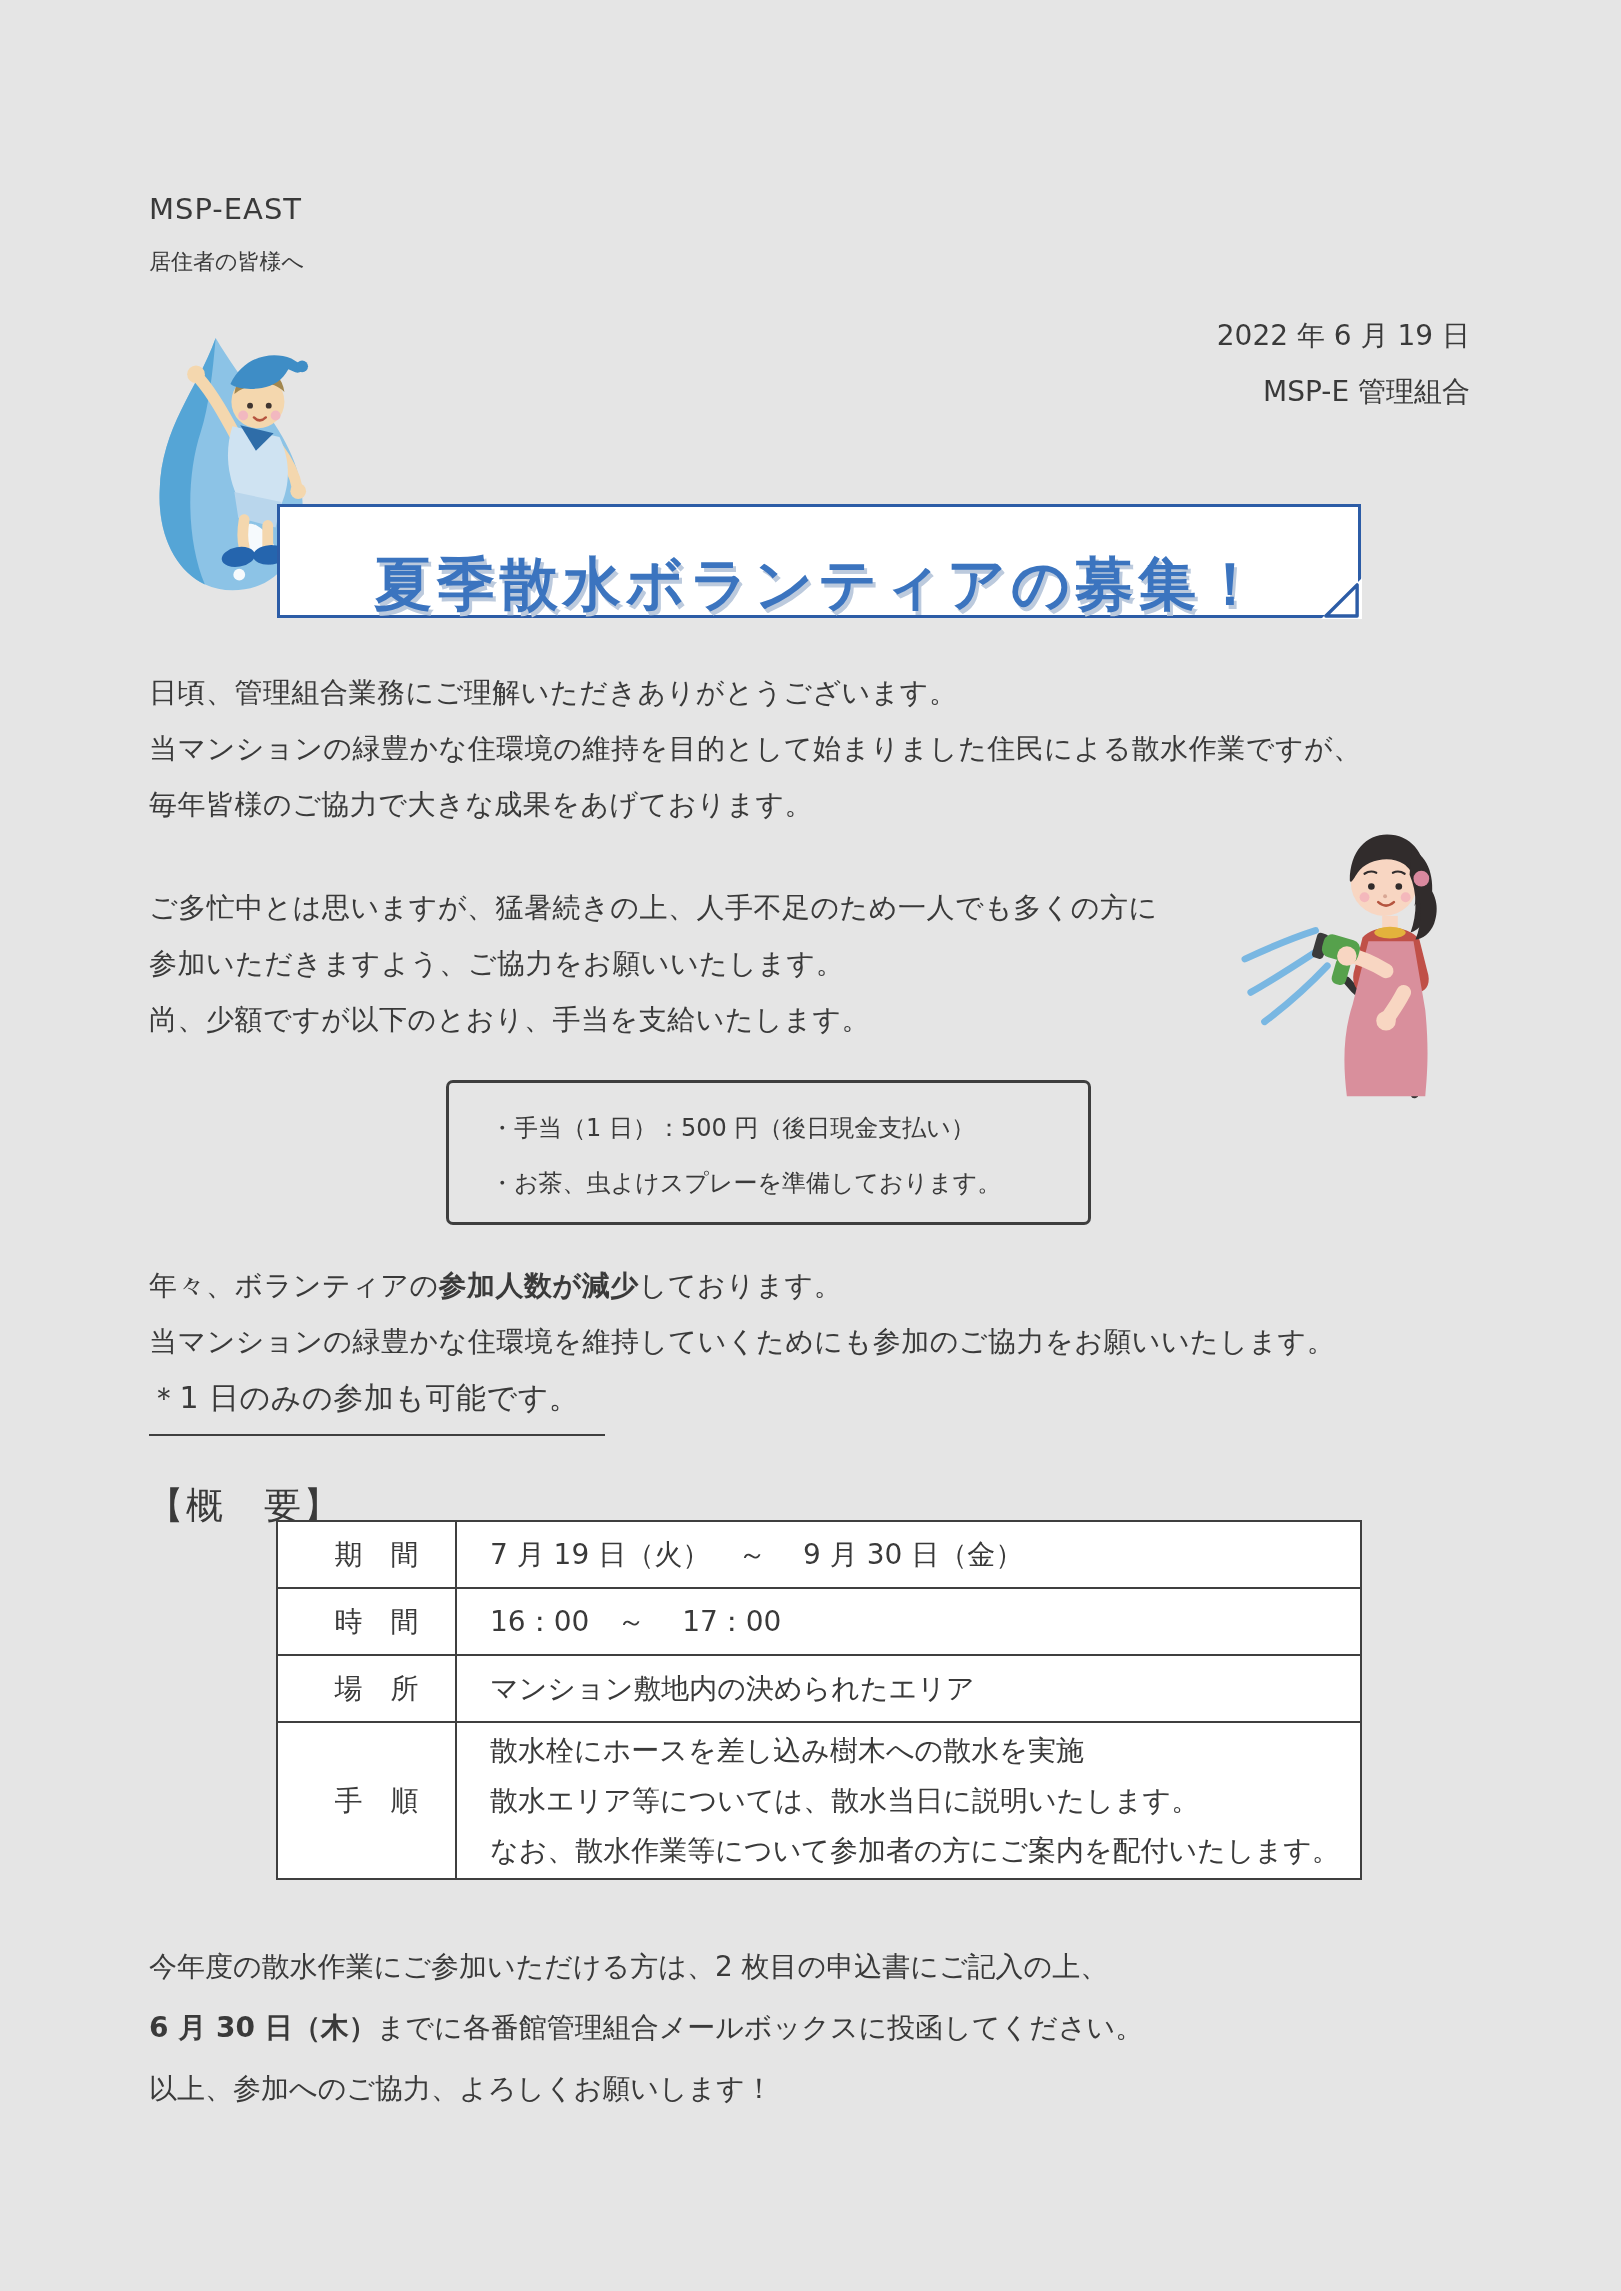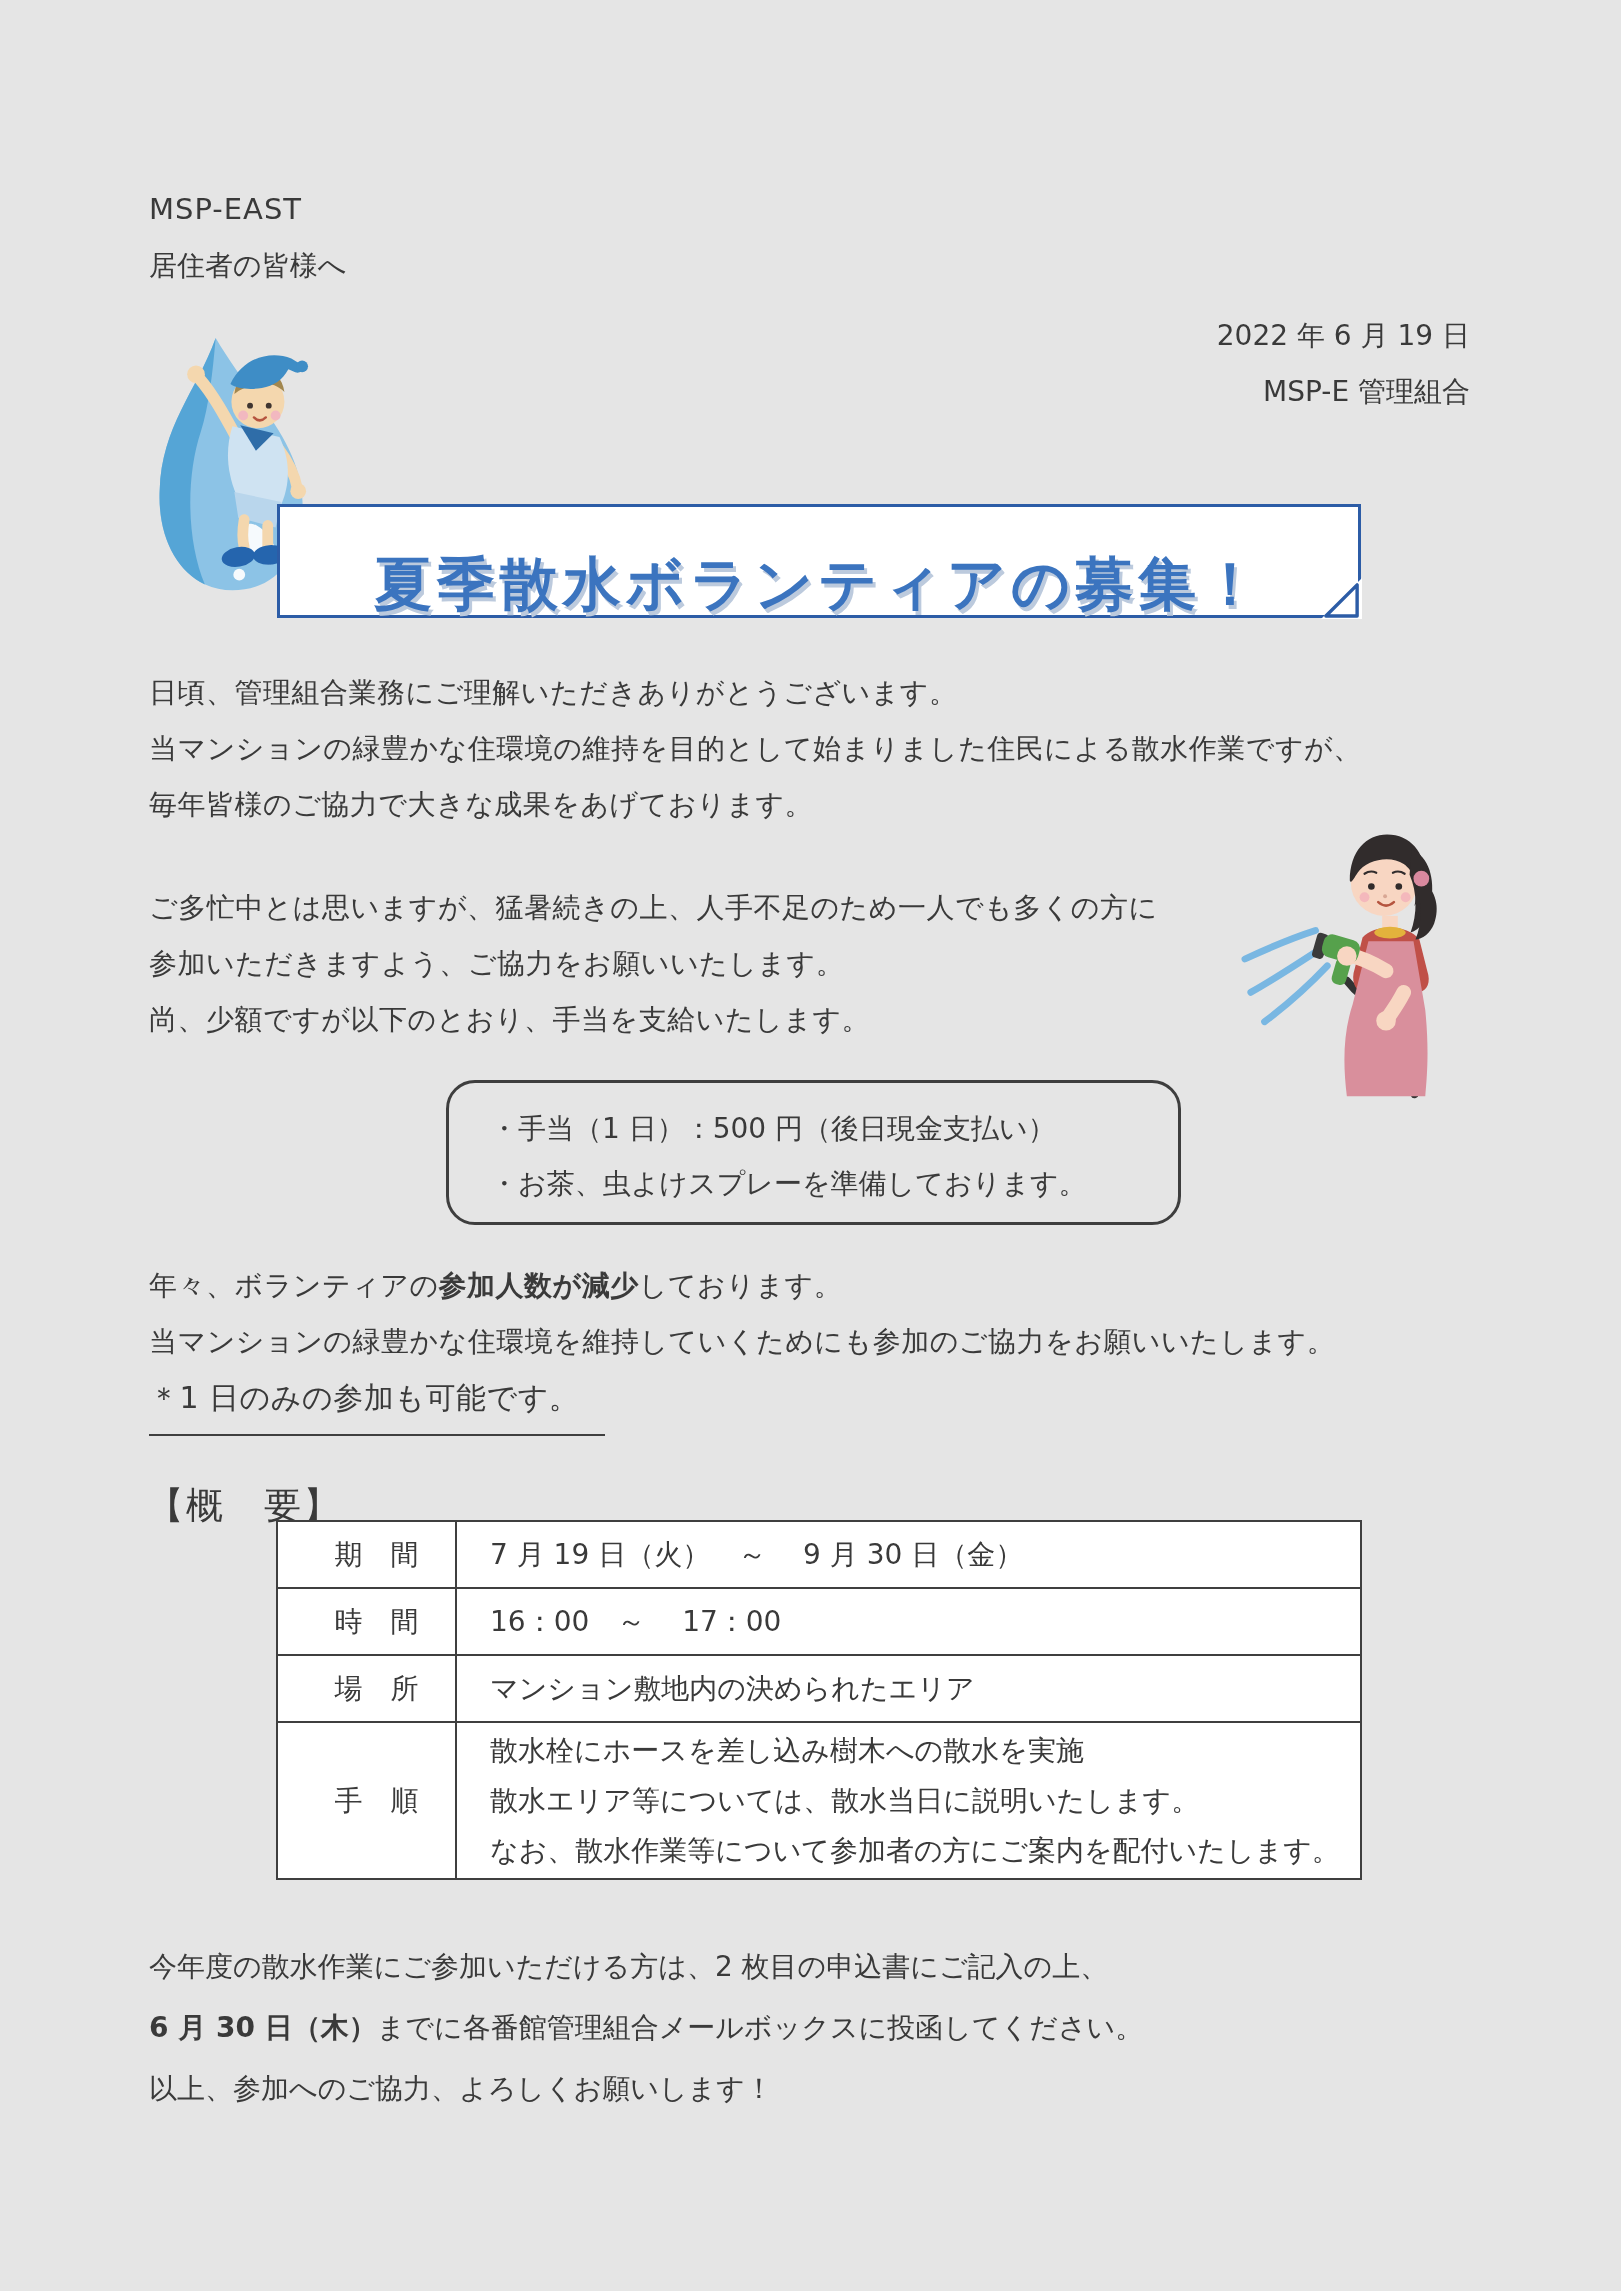--- a/index.html
+++ b/index.html
@@ -9,21 +9,21 @@
     height: 2292px;
     background: #e5e5e5;
     color: #3a3a3a;
     font-family: "DejaVu Sans", "Liberation Sans", sans-serif;
     overflow: hidden;
   }
   .abs { position: absolute; }
   .body-text { font-size: 28px; line-height: 56px; letter-spacing: 0.5px; white-space: nowrap; }
 
   .building { left: 149px; top: 192px; font-size: 29px; letter-spacing: 1px; }
-  .addressee { left: 149px; top: 247px; font-size: 28px; }
+  .addressee { left: 149px; top: 247px; font-size: 22px; }
   .right-block { right: 151px; top: 308px; text-align: right; font-size: 28px; line-height: 56px; }
 
   .dropboy { left: 142px; top: 321px; width: 167px; height: 299px; }
   .woman { left: 1237px; top: 812px; width: 206px; height: 294px; }
 
   .banner {
     left: 277px; top: 504px; width: 1084px; height: 114px;
     box-sizing: border-box;
     border: 3.9px solid #2c5ca6;
     background: #ffffff;
@@ -34,25 +34,25 @@
     letter-spacing: 4.9px; white-space: nowrap;
     text-shadow: 2.9px 3.9px 0 #bccadd;
     margin-top: 47px;
   }
   .banner-fold { position: absolute; right: -3.9px; bottom: -3.9px; }
 
   .intro { left: 149px; top: 665px; }
   .request { left: 149px; top: 880px; }
 
   .allowance-box {
-    left: 446px; top: 1080px; width: 735px; height: 145px;
+    left: 446px; top: 1080px; width: 645px; height: 145px;
     box-sizing: border-box;
-    border: 3.4px solid #3e3e3e; border-radius: 29px;
+    border: 3.4px solid #3e3e3e; border-radius: 7px;
     padding: 17.6px 0 0 41px;
-    font-size: 28px; line-height: 55px; white-space: nowrap;
+    font-size: 24px; line-height: 55px; white-space: nowrap;
   }
 
   .appeal { left: 149px; top: 1258px; }
   .bold { font-weight: 700; }
   .note-line { font-size: 30px; }
   .underline { display: inline-block; border-bottom: 2.9px solid #3f3f3f; padding: 0 25.5px 7.8px 0; }
 
   .overview-heading { left: 147px; top: 1481px; font-size: 37px; letter-spacing: 2px; }
 
   .overview-table {

